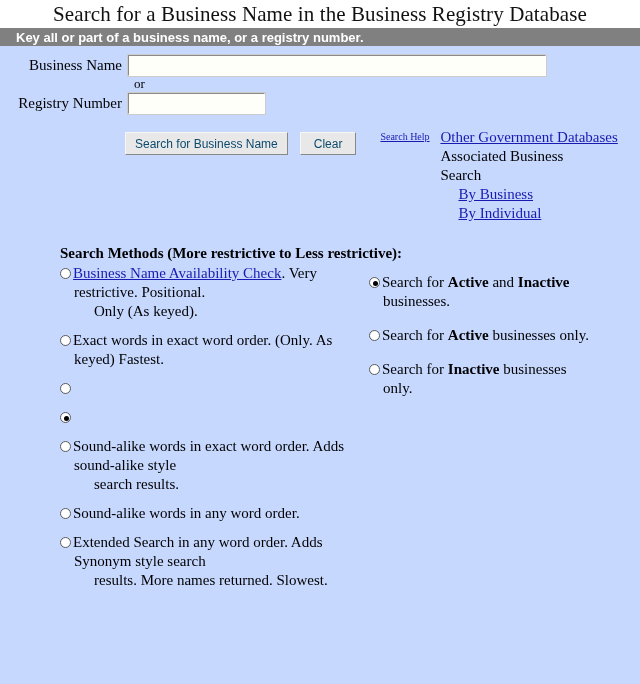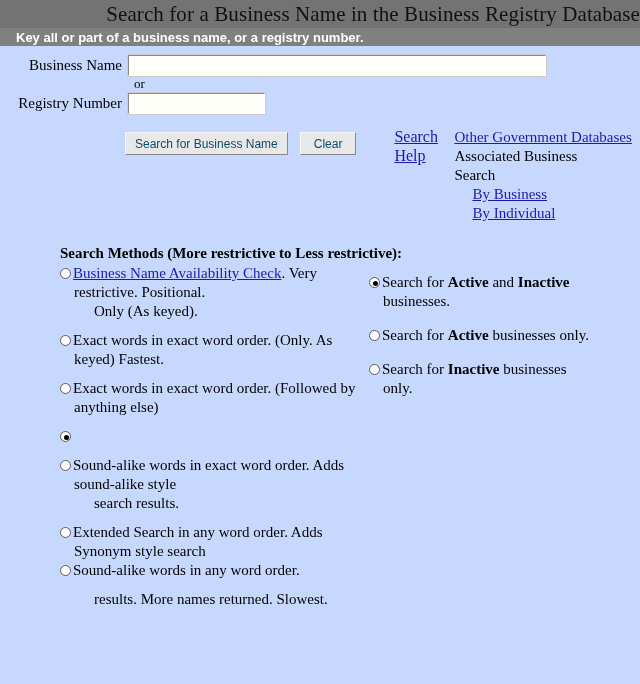--- a/index.html
+++ b/index.html
@@ -14,23 +14,23 @@
     background: #c7d8ff;
     font-family: "Liberation Serif", "DejaVu Serif", serif;
     font-size: 15px;
     color: #000000;
     overflow: hidden;
     position: relative;
   }
 
   
   .title-bar {
-    background: #737373;
+    background: #ffffff;
     height: 28px;
-    text-align: right;
+    text-align: center;
     line-height: 28px;
   }
   .title-bar .title-text {
     font-family: "Liberation Serif", "DejaVu Serif", serif;
     font-size: 21px;
     color: #111111;
     letter-spacing: 0.1px;
   }
   .subtitle-bar {
     background: #808080;
@@ -105,23 +105,23 @@
     white-space: nowrap;
   }
   .btn-clear { margin-left: 12px; padding: 3px 13px; }
 
   .link {
     color: #1a1ab0;
     text-decoration: underline;
     cursor: pointer;
   }
   .help-link {
-    margin-left: 38px;
+    margin-left: 24px;
     width: 50px;
-    font-size: 16px;
+    font-size: 10px;
     line-height: 19px;
     margin-top: -5px;
   }
   .gov-col {
     margin-left: 10px;
     line-height: 19px;
     font-size: 15px;
     margin-top: -4px;
   }
   .gov-col .assoc-line { white-space: nowrap; }
@@ -249,39 +249,39 @@
     <div class="opt tight">
       <span class="radio"></span><span class="link">Business Name Availability Check</span><span>. Very restrictive. Positional.</span>
     </div>
     <div class="opt-sub">Only (As keyed).</div>
 
     <div class="opt">
       <span class="radio"></span><span>Exact words in exact word order. (Only. As keyed) Fastest.</span>
     </div>
 
     <div class="opt">
-      <span class="radio"></span><span>Exact words in exact word order. (Followed by anything else)</span>
+      <span class="radio"></span>
     </div>
 
     <div class="opt">
       <span class="radio checked"></span>
     </div>
 
     <div class="opt tight">
       <span class="radio"></span><span>Sound-alike words in exact word order. Adds sound-alike style</span>
     </div>
     <div class="opt-sub">search results.</div>
 
+    <div class="opt">
+      <span class="radio"></span><span>Sound-alike words in any word order.</span>
+    </div>
+
     <div class="opt tight">
       <span class="radio"></span><span>Extended Search in any word order. Adds Synonym style search</span>
     </div>
-
-    <div class="opt">
-      <span class="radio"></span><span>Sound-alike words in any word order.</span>
-    </div>
     <div class="opt-sub">results. More names returned. Slowest.</div>
   </div>
 
   <div class="methods-right">
 
     <div class="opt-right">
       <span class="radio checked"></span><span>Search for </span><b>Active</b><span> and </span><b>Inactive</b><span> businesses.</span>
     </div>
 
     <div class="opt-right">

